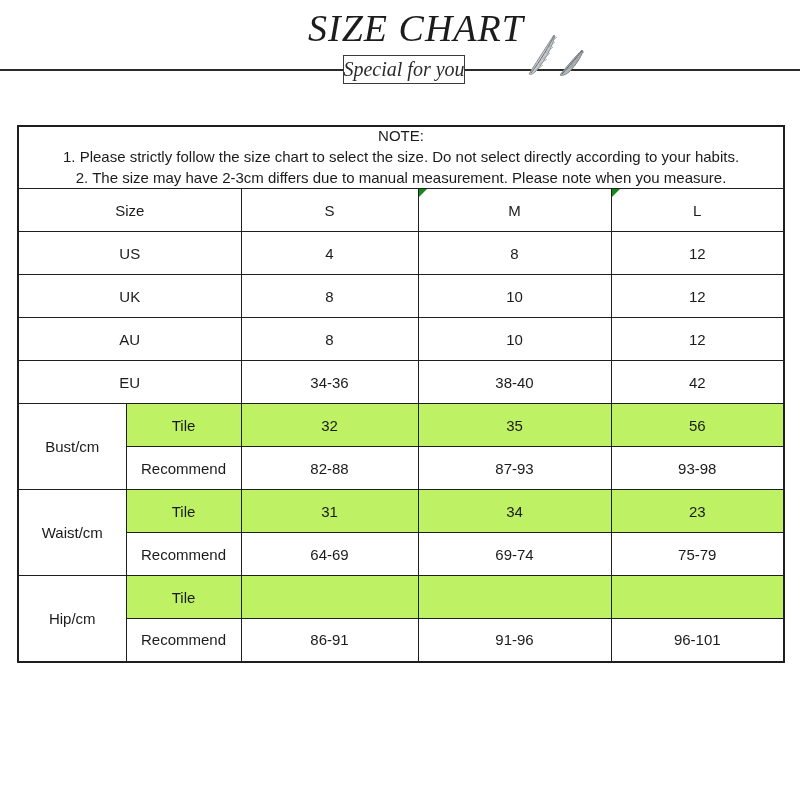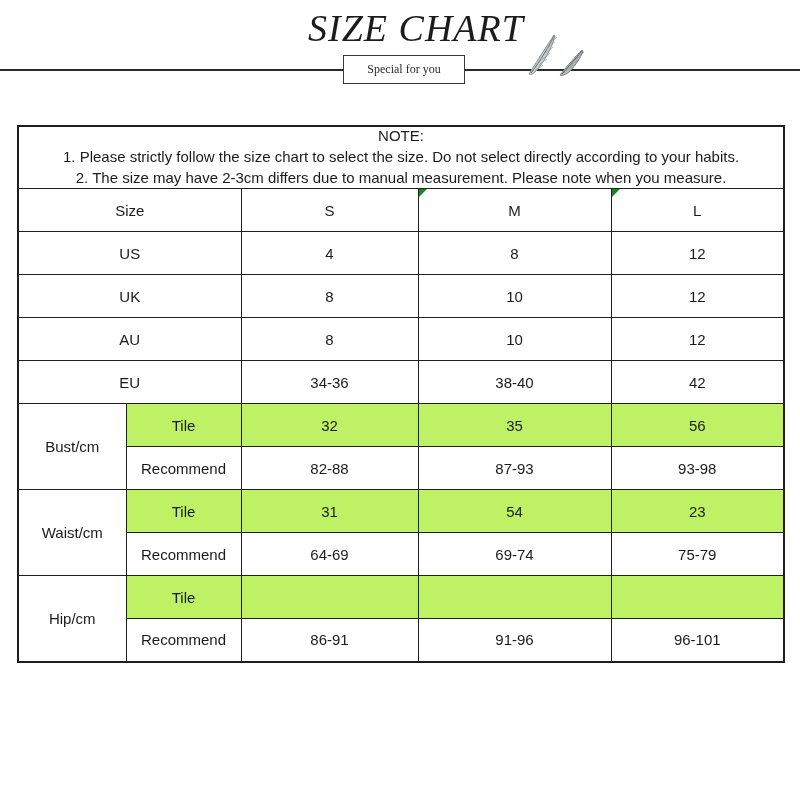--- a/index.html
+++ b/index.html
@@ -19,21 +19,21 @@
     position:absolute; top:69px; left:0; width:800px; height:0;
     border-top:2px solid #2b2b2b;
   }
   .badge {
     position:absolute; top:55px; left:343px; width:122px; height:29px;
     background:#ffffff; border:1px solid #3a3a3a;
     display:flex; align-items:center; justify-content:center;
   }
   .badge-inner {
     font-family:"Liberation Serif","DejaVu Serif",serif;
-    font-size:12px; color:#2a2a2a; white-space:nowrap;
+    font-style:italic; font-size:20px; color:#2a2a2a; white-space:nowrap;
   }
   .feathers { position:absolute; top:34px; left:524px; }
 
   
   .size-table {
     border-collapse:collapse; table-layout:fixed;
     width:766px; margin:7px 0 0 17px;
     border:2px solid #1f1f1f;
   }
   .size-table td, .size-table th {
@@ -161,21 +161,21 @@
     <td class="sub-label-light">Recommend</td>
     <td>82-88</td>
     <td>87-93</td>
     <td>93-98</td>
   </tr>
 
   <tr>
     <td rowspan="2" class="measure-label">Waist/cm</td>
     <td class="dark sub-label">Tile</td>
     <td class="dark tile-val">31</td>
-    <td class="dark tile-val">54</td>
+    <td class="dark tile-val">34</td>
     <td class="dark tile-val">23</td>
   </tr>
   <tr>
     <td class="sub-label-light">Recommend</td>
     <td>64-69</td>
     <td>69-74</td>
     <td>75-79</td>
   </tr>
 
   <tr>

